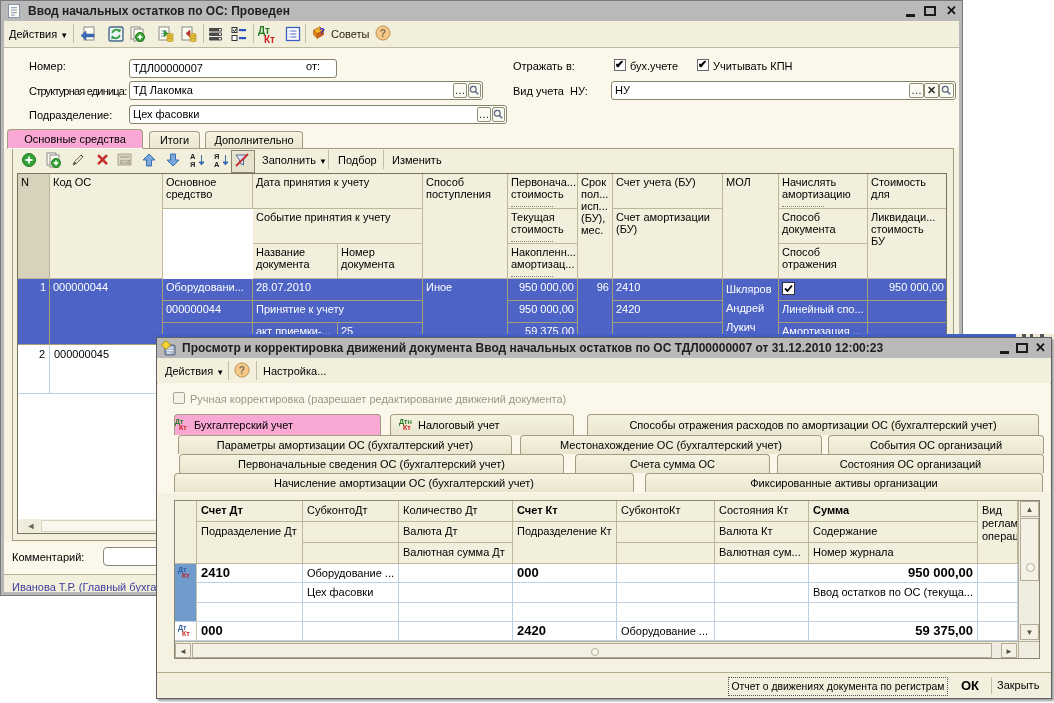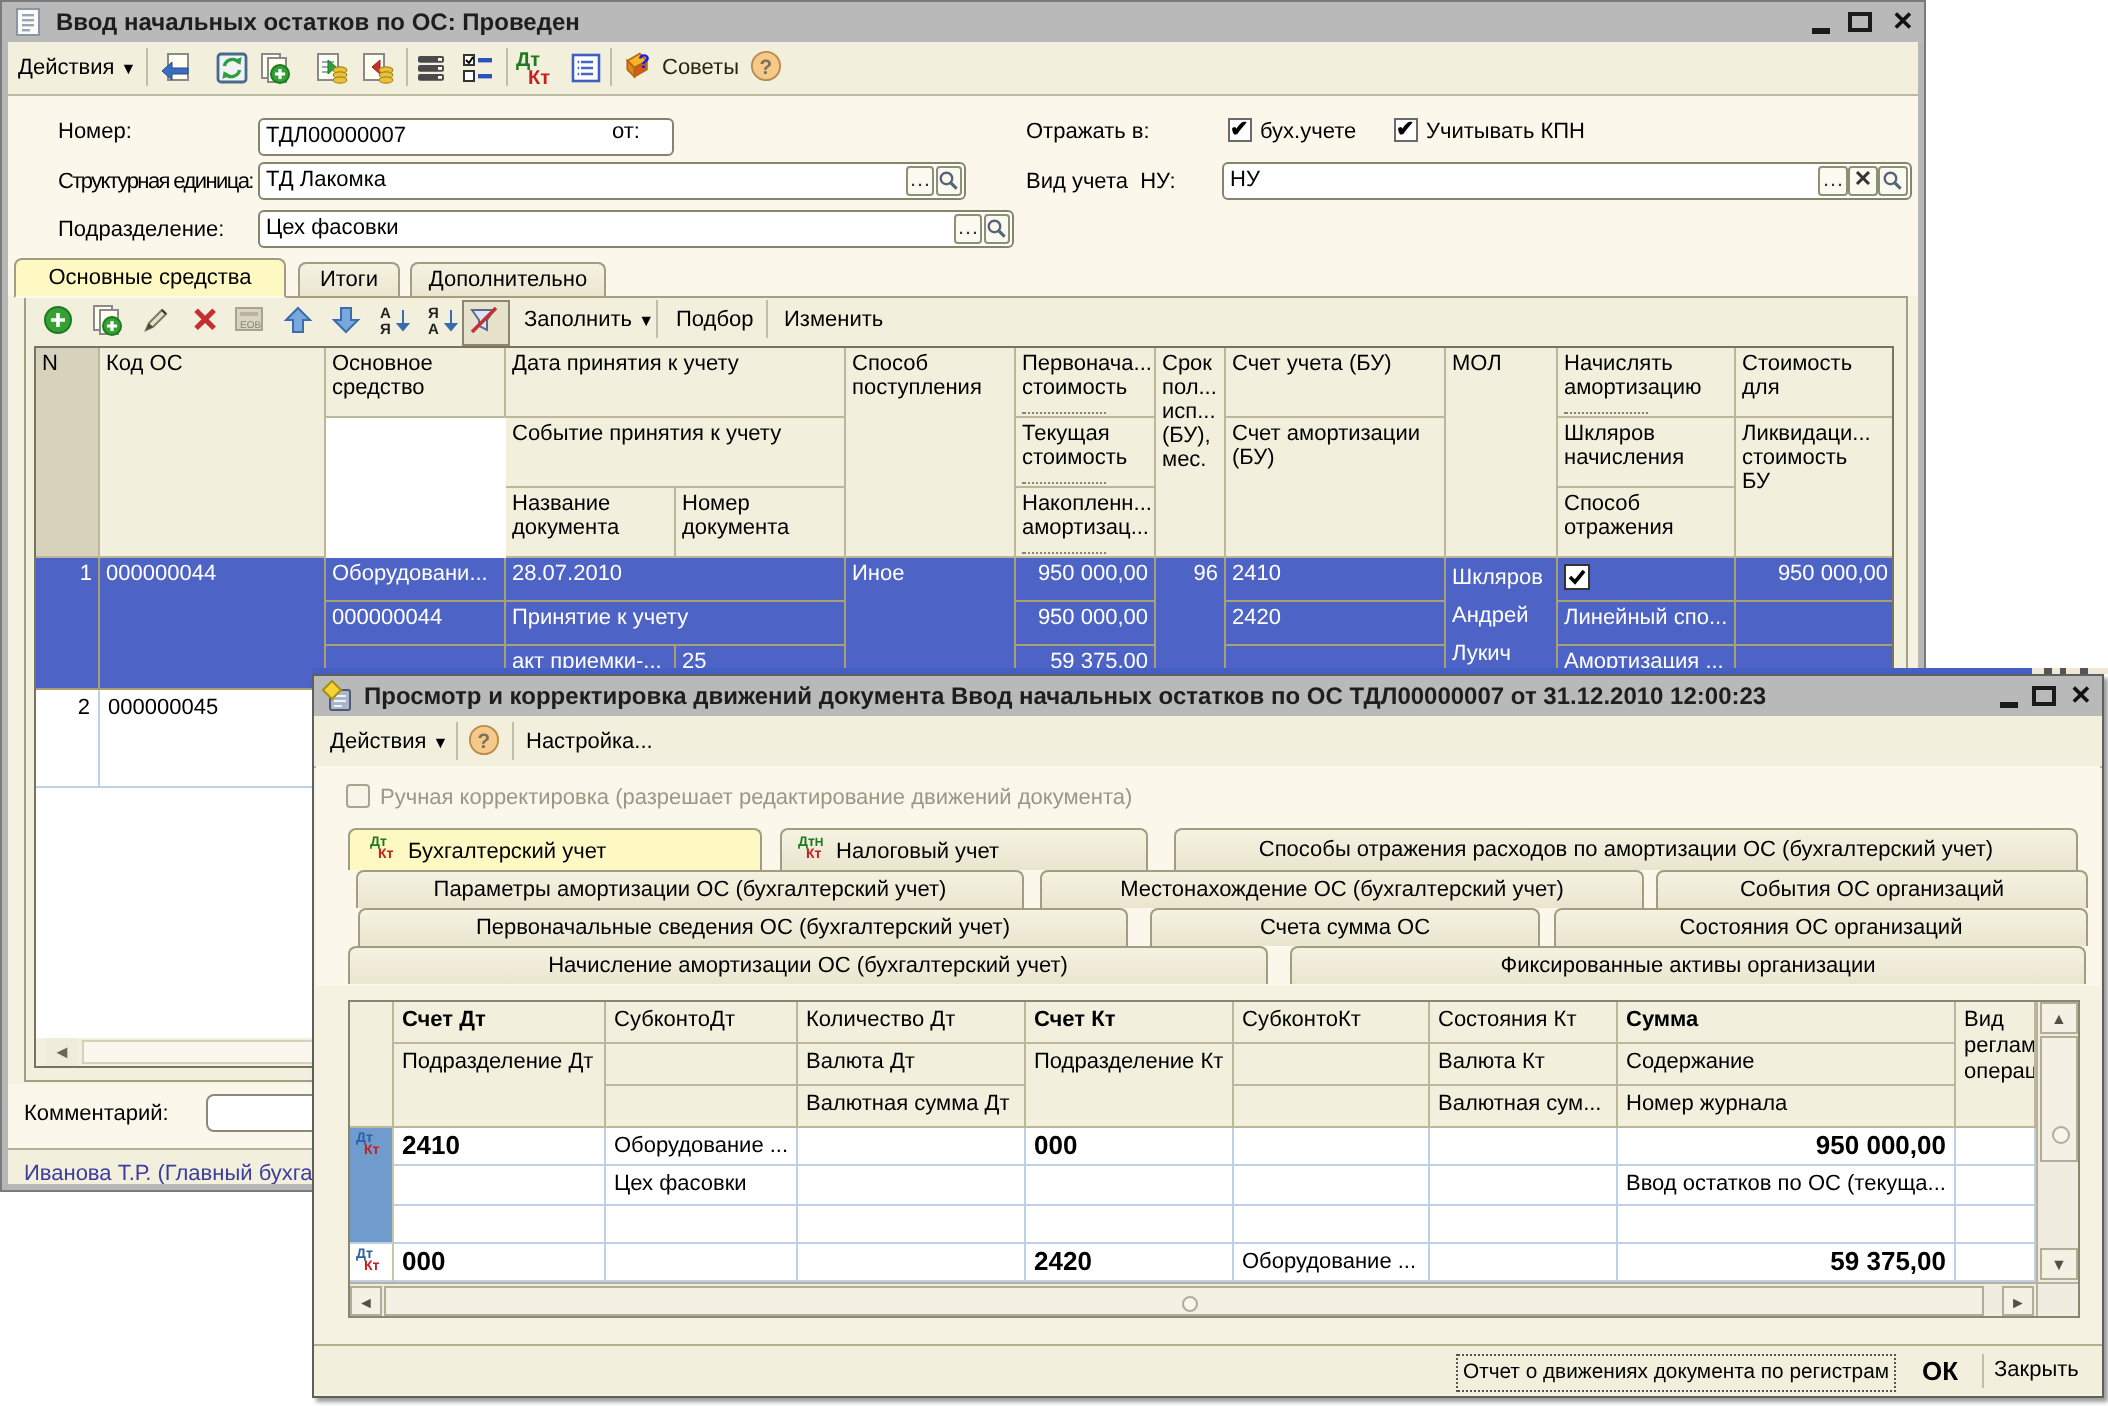--- a/index.html
+++ b/index.html
@@ -11,21 +11,21 @@
 .wbtn{position:absolute;top:3px;color:#111;}
 .lbl{position:absolute;white-space:nowrap;}
 .inp{position:absolute;background:#fff;border:1px solid #85856c;border-radius:3px;box-sizing:border-box;
  padding:2px 3px;white-space:nowrap;overflow:hidden;}
 .cb{position:absolute;width:12px;height:12px;background:#fff;border:1px solid #6a6a6a;box-sizing:border-box;}
 .ck{position:absolute;font-size:11px;font-weight:bold;color:#000;left:0px;top:-2px;}
 .tsep{position:absolute;width:1px;background:#c2bda6;top:3px;height:19px;}
 .ibtn{position:absolute;width:16px;height:16px;}
 .tab{position:absolute;box-sizing:border-box;border:1px solid #a29d82;border-bottom:none;
  border-radius:4px 4px 0 0;background:linear-gradient(#f5f2e0,#e9e5cf);text-align:center;}
-.atab{background:#fef9c3;}
+.atab{background:#f9a8d4;}
 .hcell{position:absolute;box-sizing:border-box;border-right:1px solid #bcb69a;border-bottom:1px solid #bcb69a;
  padding:2px 3px;overflow:hidden;line-height:12px;}
 .bcell{position:absolute;box-sizing:border-box;color:#fff;padding:2px 3px;overflow:hidden;white-space:nowrap;
  border-right:1px solid #a89f72;border-bottom:1px solid #a89f72;}
 .dcell{position:absolute;box-sizing:border-box;border-right:1px solid #bdd0e4;border-bottom:1px solid #bdd0e4;
  padding:3px 4px;overflow:hidden;white-space:nowrap;background:#fff;line-height:13px;}
 .sb{background:#f0ede0;border:1px solid #b6b19b;box-sizing:border-box;}
 .sbtn{position:absolute;background:#f4f1e4;border:1px solid #b2ad96;box-sizing:border-box;text-align:center;
  color:#55513c;font-size:8px;line-height:13px;}
 .ib{position:absolute;top:1px;height:15px;border:1px solid #8f8f74;border-radius:2px;background:#fbfaf0;
@@ -233,21 +233,21 @@
   <div class="hcell" style="left:320px;top:70px;width:85px;height:35px;background:#f2f0dd;">Номер документа</div>
   <div class="hcell" style="left:405px;top:0px;width:85px;height:105px;background:#f2f0dd;">Способ поступления</div>
   <div class="hcell" style="left:490px;top:0px;width:70px;height:35px;background:#f2f0dd;white-space:nowrap;">Первонача...<br>стоимость<span style="position:absolute;left:3px;bottom:1px;width:42px;border-bottom:1px dotted #8a8672;"></span></div>
   <div class="hcell" style="left:490px;top:35px;width:70px;height:35px;background:#f2f0dd;white-space:nowrap;">Текущая<br>стоимость<span style="position:absolute;left:3px;bottom:1px;width:42px;border-bottom:1px dotted #8a8672;"></span></div>
   <div class="hcell" style="left:490px;top:70px;width:70px;height:35px;background:#f2f0dd;white-space:nowrap;">Накопленн...<br>амортизац...<span style="position:absolute;left:3px;bottom:1px;width:42px;border-bottom:1px dotted #8a8672;"></span></div>
   <div class="hcell" style="left:560px;top:0px;width:35px;height:105px;background:#f2f0dd;">Срок пол... исп... (БУ), мес.</div>
   <div class="hcell" style="left:595px;top:0px;width:110px;height:35px;background:#f2f0dd;">Счет учета (БУ)</div>
   <div class="hcell" style="left:595px;top:35px;width:110px;height:70px;background:#f2f0dd;">Счет амортизации (БУ)</div>
   <div class="hcell" style="left:705px;top:0px;width:56px;height:105px;background:#f2f0dd;">МОЛ</div>
   <div class="hcell" style="left:761px;top:0px;width:89px;height:35px;background:#f2f0dd;">Начислять амортизацию<span style="position:absolute;left:3px;bottom:1px;width:42px;border-bottom:1px dotted #8a8672;"></span></div>
-  <div class="hcell" style="left:761px;top:35px;width:89px;height:35px;background:#f2f0dd;">Шкляров начисления</div>
+  <div class="hcell" style="left:761px;top:35px;width:89px;height:35px;background:#f2f0dd;">Способ документа</div>
   <div class="hcell" style="left:761px;top:70px;width:89px;height:35px;background:#f2f0dd;">Способ отражения</div>
   <div class="hcell" style="left:850px;top:0px;width:79px;height:35px;background:#f2f0dd;border-right:none;">Стоимость для</div>
   <div class="hcell" style="left:850px;top:35px;width:79px;height:70px;background:#f2f0dd;border-right:none;white-space:nowrap;">Ликвидаци...<br>стоимость<br>БУ</div>
   <div class="abs" style="left:0;top:105px;width:929px;height:66px;background:#4d63c5;"></div>
   <div class="bcell" style="left:0px;top:105px;width:32px;height:66px;text-align:right;">1</div>
   <div class="bcell" style="left:32px;top:105px;width:113px;height:66px;">000000044</div>
   <div class="bcell" style="left:145px;top:105px;width:90px;height:22px;">Оборудовани...</div>
   <div class="bcell" style="left:145px;top:127px;width:90px;height:22px;">000000044</div>
   <div class="bcell" style="left:145px;top:149px;width:90px;height:22px;"></div>
   <div class="bcell" style="left:235px;top:105px;width:170px;height:22px;">28.07.2010</div>
@@ -331,21 +331,21 @@
         <text x="5" y="12.5" font-size="11" font-weight="bold" fill="#7d6f5a">?</text>
       </svg>
     <div class="tsep" style="left:99px;"></div>
     <div class="lbl" style="left:106px;top:7px;">Настройка...</div>
   </div>
   <div class="abs" style="left:1px;top:45px;width:892px;height:110px;background:#fbf8eb;"></div>
   <div class="cb" style="left:16px;top:54px;border-color:#a8a490;background:#f6f4e8;border-radius:2px;"></div>
   <div class="lbl" style="left:33px;top:55px;color:#9b9784;">Ручная корректировка (разрешает редактирование движений документа)</div>
 
   <div id="dtabs">
-  <div class="tab atab" style="left:17px;top:76px;width:207px;height:21px;padding-top:3px;text-align:left;padding-left:10px;box-sizing:border-box;"><span class="dtkt" style="vertical-align:-3px;margin-right:4px;"><span class="d">Дт</span><span class="k">Кт</span></span>Бухгалтерский учет</div>
+  <div class="tab atab" style="left:17px;top:76px;width:207px;height:21px;padding-top:3px;text-align:left;box-sizing:border-box;"><span class="dtkt" style="vertical-align:-3px;margin-right:4px;"><span class="d">Дт</span><span class="k">Кт</span></span>Бухгалтерский учет</div>
   <div class="tab" style="left:233px;top:76px;width:184px;height:21px;padding-top:3px;text-align:left;padding-left:8px;box-sizing:border-box;"><span class="dtkt" style="vertical-align:-3px;margin-right:4px;"><span class="d">Дт<span style="font-size:6px;">Н</span></span><span class="k">Кт</span></span>Налоговый учет</div>
   <div class="tab" style="left:430px;top:76px;width:452px;height:21px;padding-top:4px;">Способы отражения расходов по амортизации ОС (бухгалтерский учет)</div>
   <div class="tab" style="left:21px;top:97px;width:334px;height:19px;padding-top:3px;">Параметры амортизации ОС (бухгалтерский учет)</div>
   <div class="tab" style="left:363px;top:97px;width:302px;height:19px;padding-top:3px;">Местонахождение ОС (бухгалтерский учет)</div>
   <div class="tab" style="left:671px;top:97px;width:216px;height:19px;padding-top:3px;">События ОС организаций</div>
   <div class="tab" style="left:22px;top:116px;width:385px;height:19px;padding-top:3px;">Первоначальные сведения ОС (бухгалтерский учет)</div>
   <div class="tab" style="left:418px;top:116px;width:195px;height:19px;padding-top:3px;">Счета сумма ОС</div>
   <div class="tab" style="left:620px;top:116px;width:267px;height:19px;padding-top:3px;">Состояния ОС организаций</div>
   <div class="tab" style="left:17px;top:135px;width:460px;height:19px;padding-top:3px;">Начисление амортизации ОС (бухгалтерский учет)</div>
   <div class="tab" style="left:488px;top:135px;width:398px;height:19px;padding-top:3px;">Фиксированные активы организации</div>

